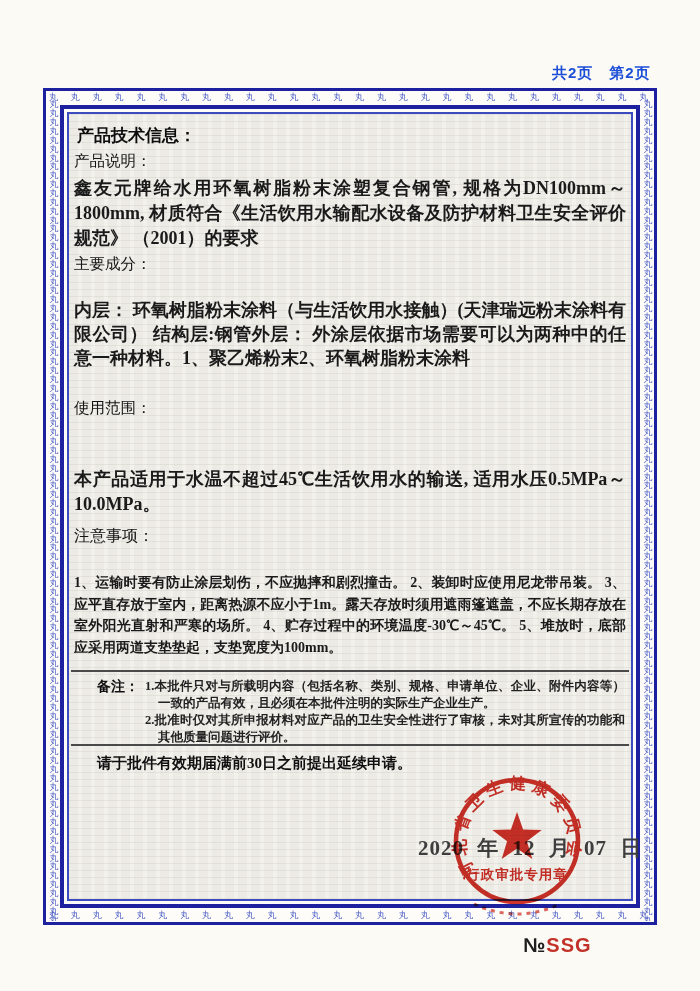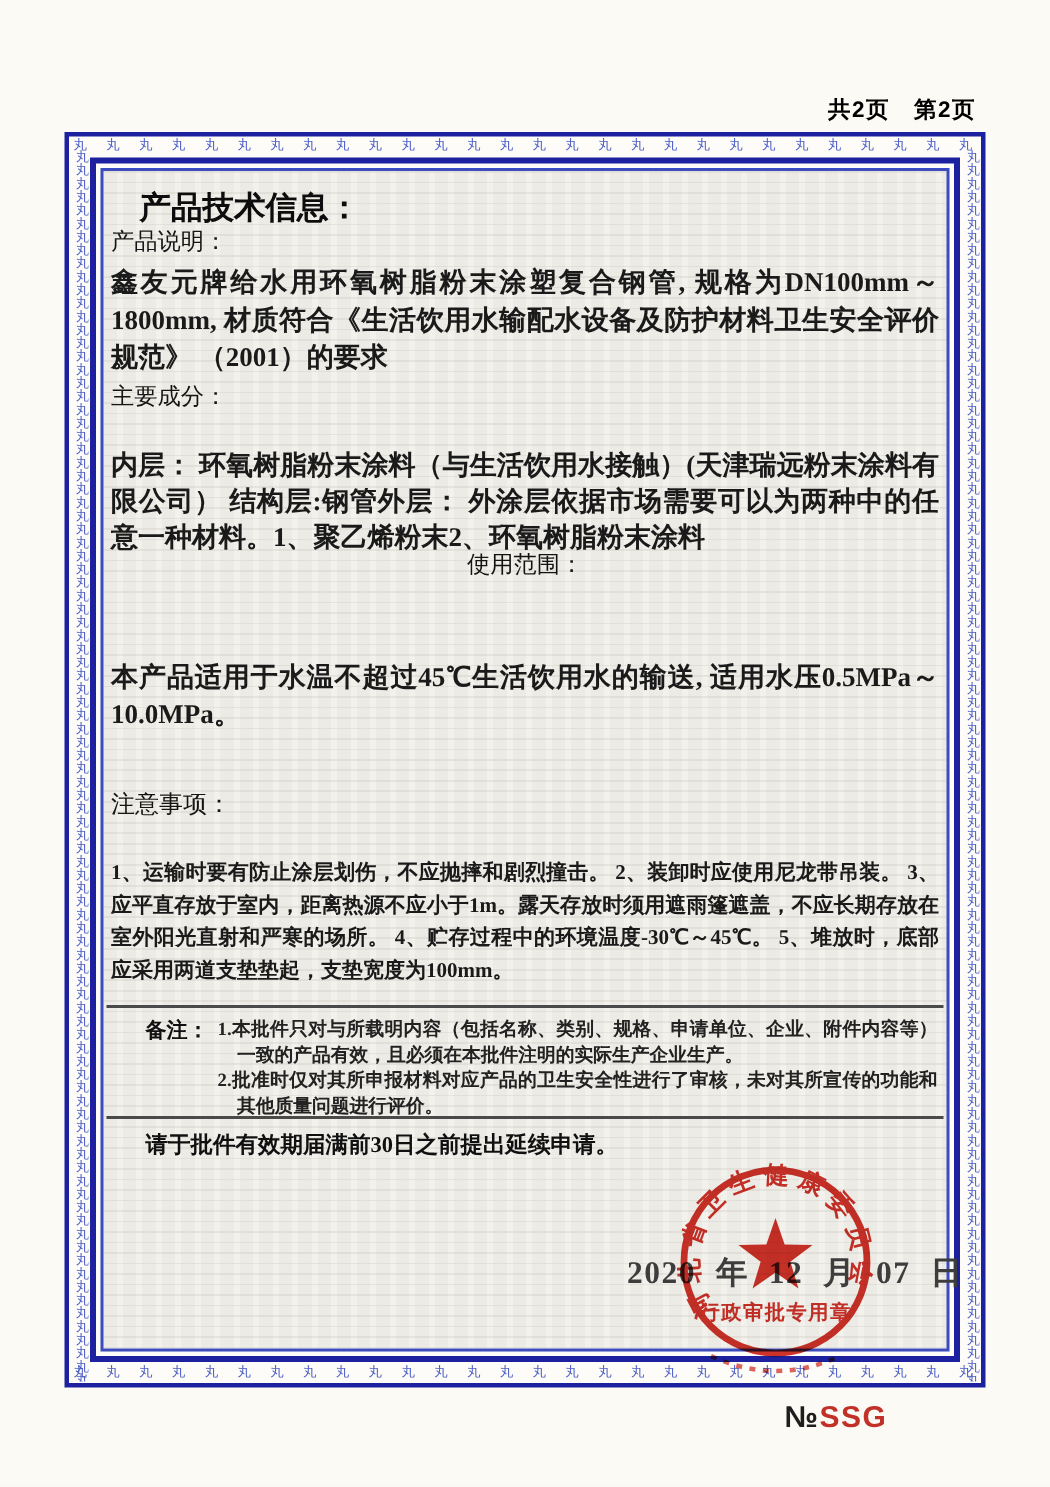--- a/index.html
+++ b/index.html
@@ -7,21 +7,21 @@
   body {
     position:relative;
     background:#fbfaf4;
     font-family:"Liberation Serif", serif;
     color:#1c1c1c;
     overflow:hidden;
   }
   .page-info {
     position:absolute; top:64px; left:552px;
     font-family:"Liberation Sans", sans-serif;
-    font-size:15px; font-weight:bold; color:#000000;
+    font-size:15px; font-weight:bold; color:#1d4ed8;
     letter-spacing:1px; white-space:nowrap;
   }
   
   .frame {
     position:absolute; left:43px; top:88px; width:614px; height:837px;
     border:3px solid #1d219f; background:#fdfcf8;
   }
   .strip {
     position:absolute; color:#4356c4;
     font-family:"DejaVu Sans", sans-serif;
@@ -39,31 +39,31 @@
   .innermost {
     position:relative; width:100%; height:100%;
     border:2px solid #3c4cc0;
     background-color:#f2f1ec;
     background-image:
       repeating-linear-gradient(0deg, rgba(186,179,170,.22) 0 1px, rgba(0,0,0,0) 1px 7px),
       repeating-linear-gradient(90deg, rgba(186,179,170,.10) 0 9px, rgba(0,0,0,0) 9px 13px);
     overflow:visible;
   }
   .blk { position:absolute; left:5px; right:5px; }
-  .doc-title   { top:10px; left:24px; font-size:21px; font-weight:bold; color:#0d0d0d; }
+  .doc-title   { top:10px; left:8px; font-size:17px; font-weight:bold; color:#0d0d0d; }
   .lbl         { font-size:15.5px; font-weight:normal; color:#141414; }
   .lbl-desc       { top:37px; }
   .lbl-components { top:140px; }
-  .lbl-scope      { top:252px;text-align:center; }
+  .lbl-scope      { top:284px; }
   .lbl-notes      { top:412px; font-size:16px; }
   .body-text { font-size:18px; font-weight:600; line-height:25px; color:#1a1a1a; text-align:justify; }
   .desc-text       { top:62px; }
   .desc-period     { top:112px; }
   .components-text { top:184px; line-height:24px; }
-  .scope-text      { top:325px; }
+  .scope-text      { top:353px; }
   .notes-text      { top:458px; font-size:14px; line-height:21.5px; }
   .hr { position:absolute; left:2px; right:2px; border-top:2px solid #4a4a4a; }
   .hr1 { top:556px; }
   .hr2 { top:630px; }
   .remark { top:564px; left:28px; right:6px; display:flex; gap:6px; }
   .remark-label { font-size:14px; font-weight:bold; white-space:nowrap; color:#101010; }
   .remark-items p {
     font-size:12.5px; font-weight:700; line-height:17px; color:#222;
     padding-left:13px; text-indent:-13px; text-align:justify;
   }

